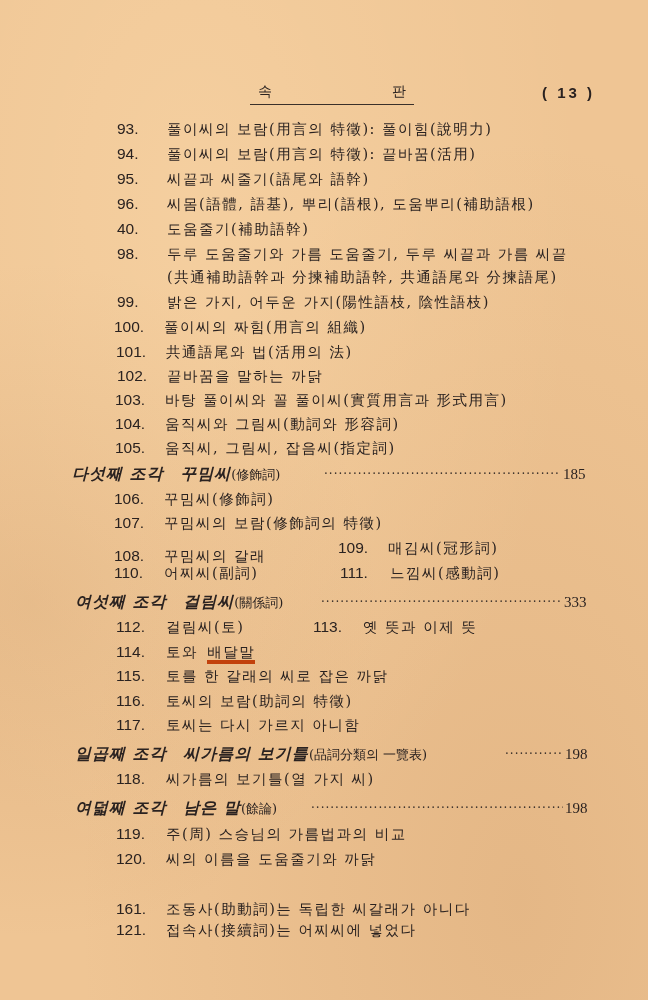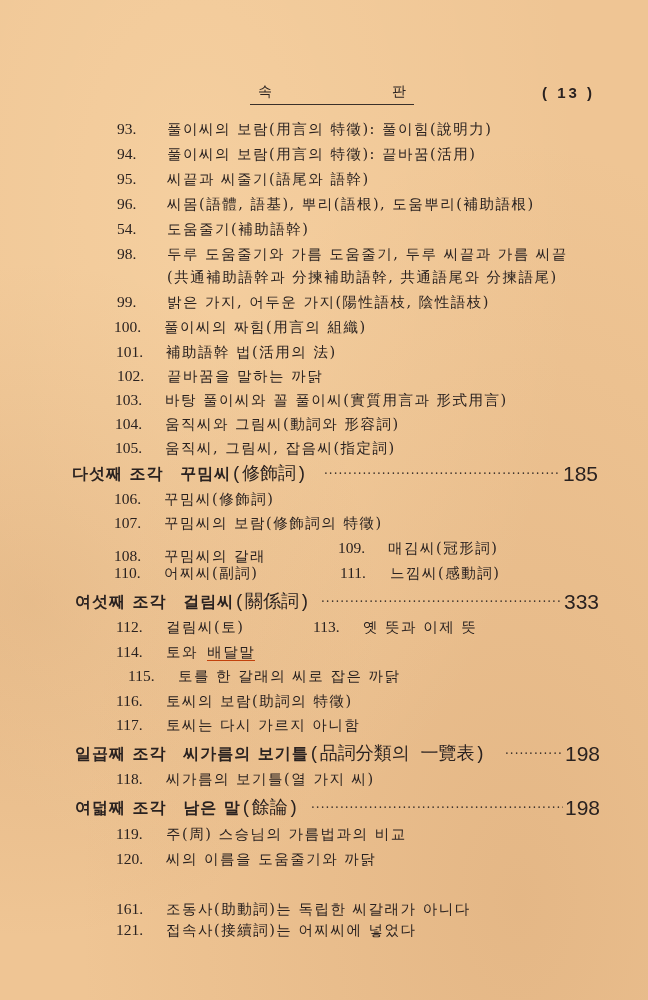--- a/index.html
+++ b/index.html
@@ -23,55 +23,55 @@
   .running-title .l { position: absolute; left: 8px; top: 1px; }
   .running-title .r { position: absolute; right: 8px; top: 1px; }
   .page-num {
     position: absolute; left: 542px; top: 2px; font-size: 15px; font-weight: bold;
     font-family: "Liberation Sans", sans-serif; letter-spacing: 3px;
   }
   .line {
     position: absolute; white-space: nowrap; font-size: 14.5px; height: 22px; line-height: 22px;
   }
   .num {
-    display: inline-block; font-family: Liberation Serif, serif; font-size: 15.5px;
+    display: inline-block; font-family: Liberation Sans, sans-serif; font-size: 15.5px;
   }
   .item .num { width: 50px; }
   .txt { letter-spacing: 1.5px; }
   .chapter { font-size: 16px; font-weight: bold; }
-  .chapter .ctitle { letter-spacing: 1px; }
-  .chapter .csub { font-weight: normal; font-size: 18px; font-family: Liberation Mono, monospace; }
+  .chapter .ctitle { letter-spacing: 1px; font-style: italic; }
+  .chapter .csub { font-weight: normal; font-size: 13px; }
   .dots {
     position: absolute; top: 0; height: 22px; overflow: hidden;
     color: #3a302a; font-size: 12px; letter-spacing: 1px; font-weight: normal;
   }
-  .pg { position: absolute; top: 0; font-family: Liberation Sans, sans-serif; font-size: 21px; font-weight: normal; }
-  .u { border-bottom: 1px solid #c2410c; }
+  .pg { position: absolute; top: 0; font-family: Liberation Serif, serif; font-size: 15px; font-weight: normal; }
+  .u { border-bottom: 4px solid #c2410c; }
 </style>
 </head>
 <body>
 
 <div class="header">
   <div class="running-title">
     <span class="l">속</span>
     <span class="r">판</span>
   </div>
   <div class="page-num">( 13 )</div>
 </div>
 
 <div class="line item" style="top:118px;left:117px"><span class="num">93.</span><span class="txt">풀이씨의 보람(用言의 特徵): 풀이힘(說明力)</span></div>
 <div class="line item" style="top:143px;left:117px"><span class="num">94.</span><span class="txt">풀이씨의 보람(用言의 特徵): 끝바꿈(活用)</span></div>
 <div class="line item" style="top:168px;left:117px"><span class="num">95.</span><span class="txt">씨끝과 씨줄기(語尾와 語幹)</span></div>
 <div class="line item" style="top:193px;left:117px"><span class="num">96.</span><span class="txt">씨몸(語體, 語基), 뿌리(語根), 도움뿌리(補助語根)</span></div>
-<div class="line item" style="top:218px;left:117px"><span class="num">54.</span><span class="txt">도움줄기(補助語幹)</span></div>
+<div class="line item" style="top:218px;left:117px"><span class="num">40.</span><span class="txt">도움줄기(補助語幹)</span></div>
 <div class="line item" style="top:243px;left:117px"><span class="num">98.</span><span class="txt">두루 도움줄기와 가름 도움줄기, 두루 씨끝과 가름 씨끝</span></div>
 <div class="line item" style="top:266px;left:117px"><span class="num"></span><span class="txt">(共通補助語幹과 分揀補助語幹, 共通語尾와 分揀語尾)</span></div>
 <div class="line item" style="top:291px;left:117px"><span class="num">99.</span><span class="txt">밝은 가지, 어두운 가지(陽性語枝, 陰性語枝)</span></div>
 <div class="line item" style="top:316px;left:114px"><span class="num">100.</span><span class="txt">풀이씨의 짜힘(用言의 組織)</span></div>
-<div class="line item" style="top:341px;left:116px"><span class="num">101.</span><span class="txt">補助語幹 법(活用의 法)</span></div>
+<div class="line item" style="top:341px;left:116px"><span class="num">101.</span><span class="txt">共通語尾와 법(活用의 法)</span></div>
 <div class="line item" style="top:365px;left:117px"><span class="num">102.</span><span class="txt">끝바꿈을 말하는 까닭</span></div>
 <div class="line item" style="top:389px;left:115px"><span class="num">103.</span><span class="txt">바탕 풀이씨와 꼴 풀이씨(實質用言과 形式用言)</span></div>
 <div class="line item" style="top:413px;left:115px"><span class="num">104.</span><span class="txt">움직씨와 그림씨(動詞와 形容詞)</span></div>
 <div class="line item" style="top:437px;left:115px"><span class="num">105.</span><span class="txt">움직씨, 그림씨, 잡음씨(指定詞)</span></div>
 
 <div class="line chapter" style="top:463px;left:72px;width:520px">
   <span class="ctitle">다섯째 조각</span>&nbsp;&nbsp;
   <span class="ctitle">꾸밈씨</span><span class="csub">(修飾詞)</span>
   <span class="dots" style="left:252px;width:236px">························································································</span>
   <span class="pg" style="left:491px">185</span>
@@ -85,21 +85,21 @@
 
 <div class="line chapter" style="top:591px;left:75px;width:520px">
   <span class="ctitle">여섯째 조각</span>&nbsp;&nbsp;
   <span class="ctitle">걸림씨</span><span class="csub">(關係詞)</span>
   <span class="dots" style="left:246px;width:240px">························································································</span>
   <span class="pg" style="left:489px">333</span>
 </div>
 <div class="line item" style="top:616px;left:116px"><span class="num">112.</span><span class="txt">걸림씨(토)</span></div>
 <div class="line item" style="top:616px;left:313px"><span class="num">113.</span><span class="txt">옛 뜻과 이제 뜻</span></div>
 <div class="line item" style="top:641px;left:116px"><span class="num">114.</span><span class="txt">토와</span>&nbsp;&nbsp;<span class="txt u">배달말</span></div>
-<div class="line item" style="top:665px;left:128px"><span class="num">115.</span><span class="txt">토를 한 갈래의 씨로 잡은 까닭</span></div>
+<div class="line item" style="top:665px;left:116px"><span class="num">115.</span><span class="txt">토를 한 갈래의 씨로 잡은 까닭</span></div>
 <div class="line item" style="top:690px;left:116px"><span class="num">116.</span><span class="txt">토씨의 보람(助詞의 特徵)</span></div>
 <div class="line item" style="top:714px;left:116px"><span class="num">117.</span><span class="txt">토씨는 다시 가르지 아니함</span></div>
 
 <div class="line chapter" style="top:743px;left:75px;width:520px">
   <span class="ctitle">일곱째 조각</span>&nbsp;&nbsp;
   <span class="ctitle">씨가름의 보기틀</span><span class="csub">(品詞分類의 一覽表)</span>
   <span class="dots" style="left:430px;width:58px">························································································</span>
   <span class="pg" style="left:490px">198</span>
 </div>
 <div class="line item" style="top:768px;left:116px"><span class="num">118.</span><span class="txt">씨가름의 보기틀(열 가지 씨)</span></div>

